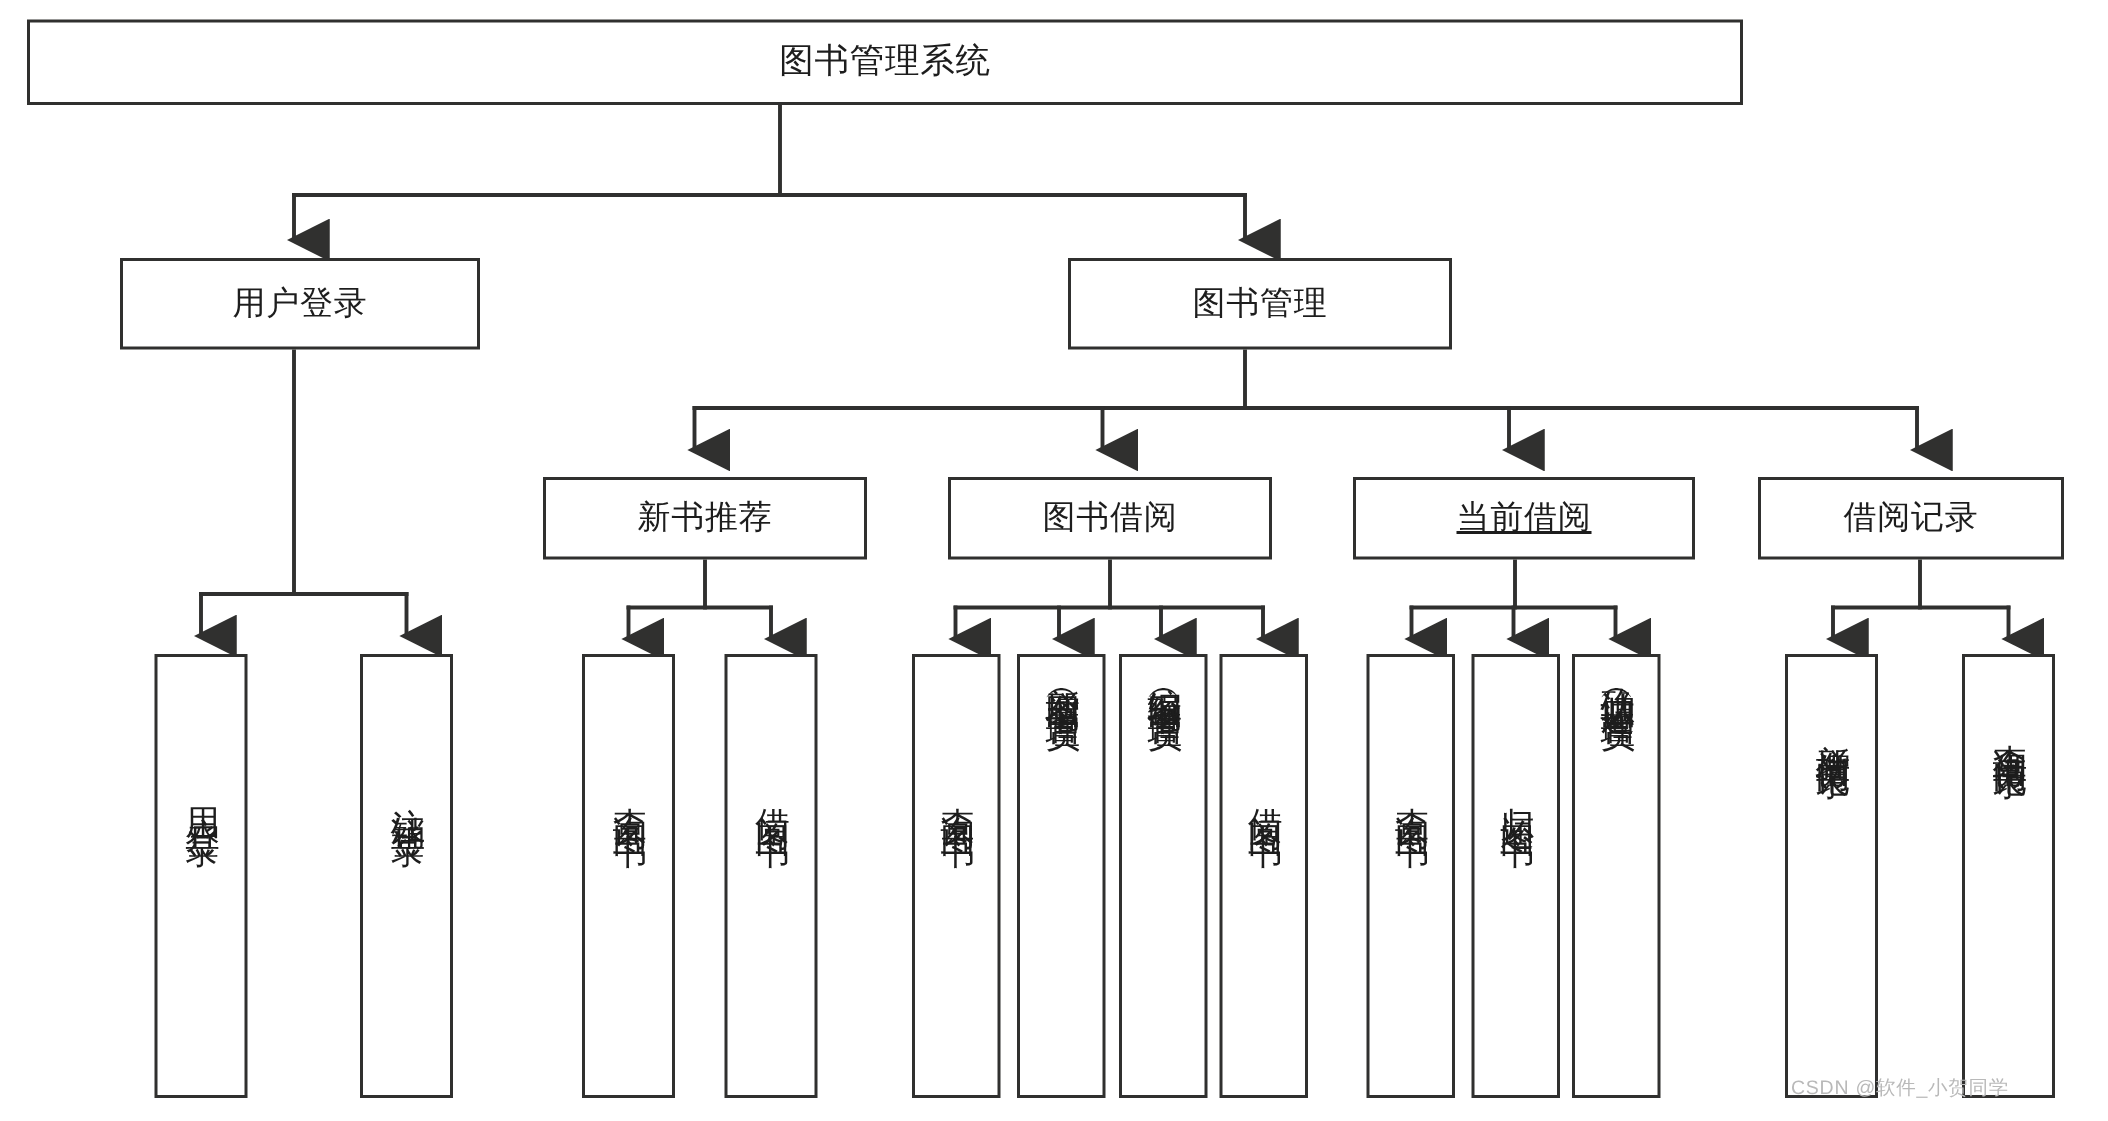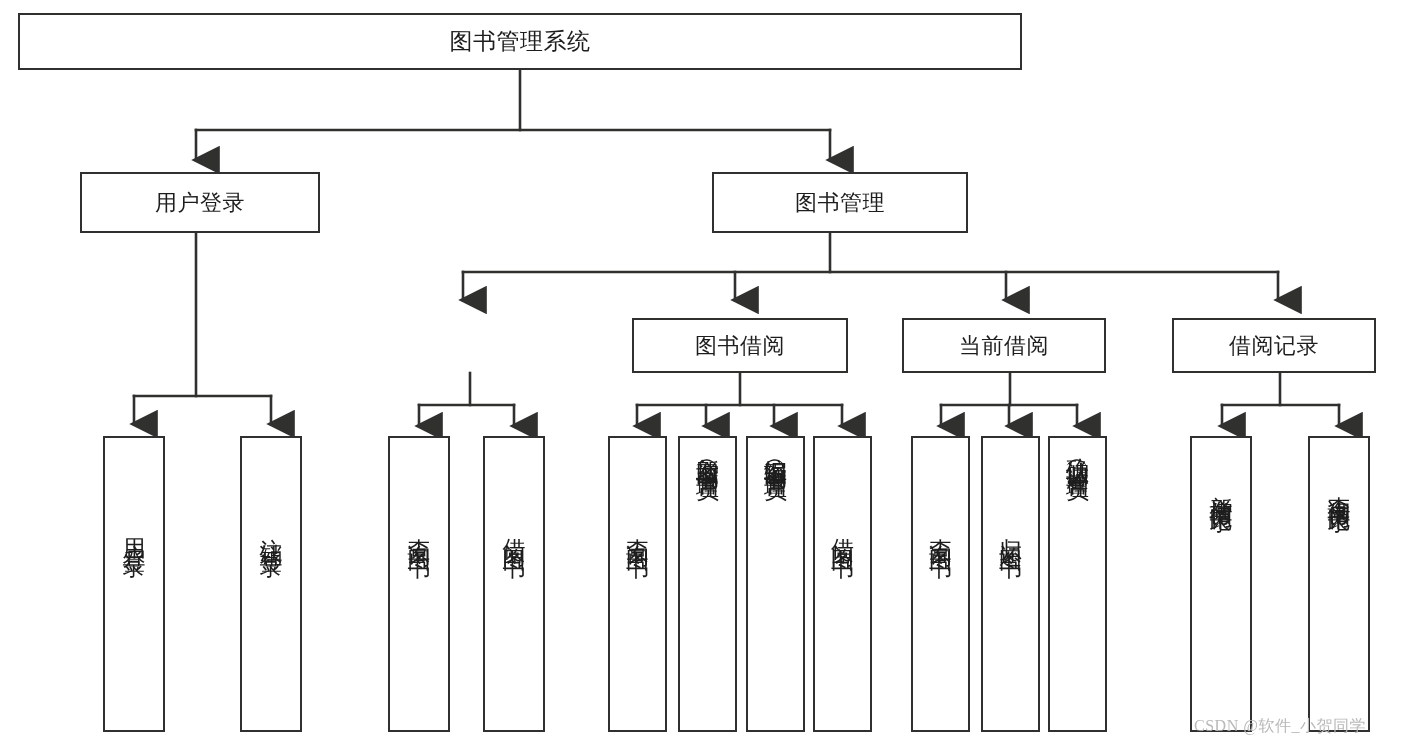--- a/index.html
+++ b/index.html
@@ -61,25 +61,25 @@
     letter-spacing:3px;
     text-align:left;
   }
   
   .node.vert.tall{padding-top:2px;}
   .node.vert.mid .label{letter-spacing:6px;}
   
   #watermark{
     position:absolute;
     z-index:5;
-    font-size:16px;
+    font-size:13px;
     color:#b9b9b9;
     white-space:nowrap;
     letter-spacing:0.5px;
-    font-family:Liberation Serif, serif;
+    font-family:Liberation Sans, sans-serif;
   }
 </style>
 </head>
 <body>
 
 <div id="canvas">
 
   <svg id="wires" viewBox="0 0 1405 747" width="1405" height="747">
     <defs>
       <marker id="arrow" viewBox="0 0 12 12" refX="6" refY="10" markerWidth="11" markerHeight="11" orient="auto-start-reverse">
@@ -125,35 +125,38 @@
       <path d="M 1009 405 L 1009 426" marker-end="url(#arrow)"></path>
       <path d="M 1077 405 L 1077 426" marker-end="url(#arrow)"></path>
 
       <path d="M 1280 373 L 1280 405"></path>
       <path d="M 1222 405 L 1339 405"></path>
       <path d="M 1222 405 L 1222 426" marker-end="url(#arrow)"></path>
       <path d="M 1339 405 L 1339 426" marker-end="url(#arrow)"></path>
     </g>
   </svg>
 
-  <div class="node horiz root" style="left:18px; top:13px; width:1004px; height:57px;">
+  <div class="node horiz root" style="left:18px; top:13px; width:1144px; height:57px;">
     <span class="label">图书管理系统</span>
   </div>
 
   <div class="node horiz" style="left:80px; top:172px; width:240px; height:61px;">
     <span class="label">用户登录</span>
   </div>
   <div class="node horiz" style="left:712px; top:172px; width:256px; height:61px;">
     <span class="label">图书管理</span>
   </div>
 
+  <div class="node horiz" style="left:362px; top:318px; width:216px; height:55px;">
+    <span class="label">新书推荐</span>
+  </div>
   <div class="node horiz" style="left:632px; top:318px; width:216px; height:55px;">
     <span class="label">图书借阅</span>
   </div>
-  <div class="node horiz" style="left:902px; top:318px; width:204px; height:55px;">
+  <div class="node horiz" style="left:902px; top:318px; width:228px; height:55px;text-decoration:underline;">
     <span class="label">当前借阅</span>
   </div>
   <div class="node horiz" style="left:1172px; top:318px; width:204px; height:55px;">
     <span class="label">借阅记录</span>
   </div>
 
   <div class="node vert mid" style="left:103px; top:436px; width:62px; height:296px; padding-top:82px;">
     <span class="label">用户登录</span>
   </div>
   <div class="node vert mid" style="left:240px; top:436px; width:62px; height:296px; padding-top:82px;">

